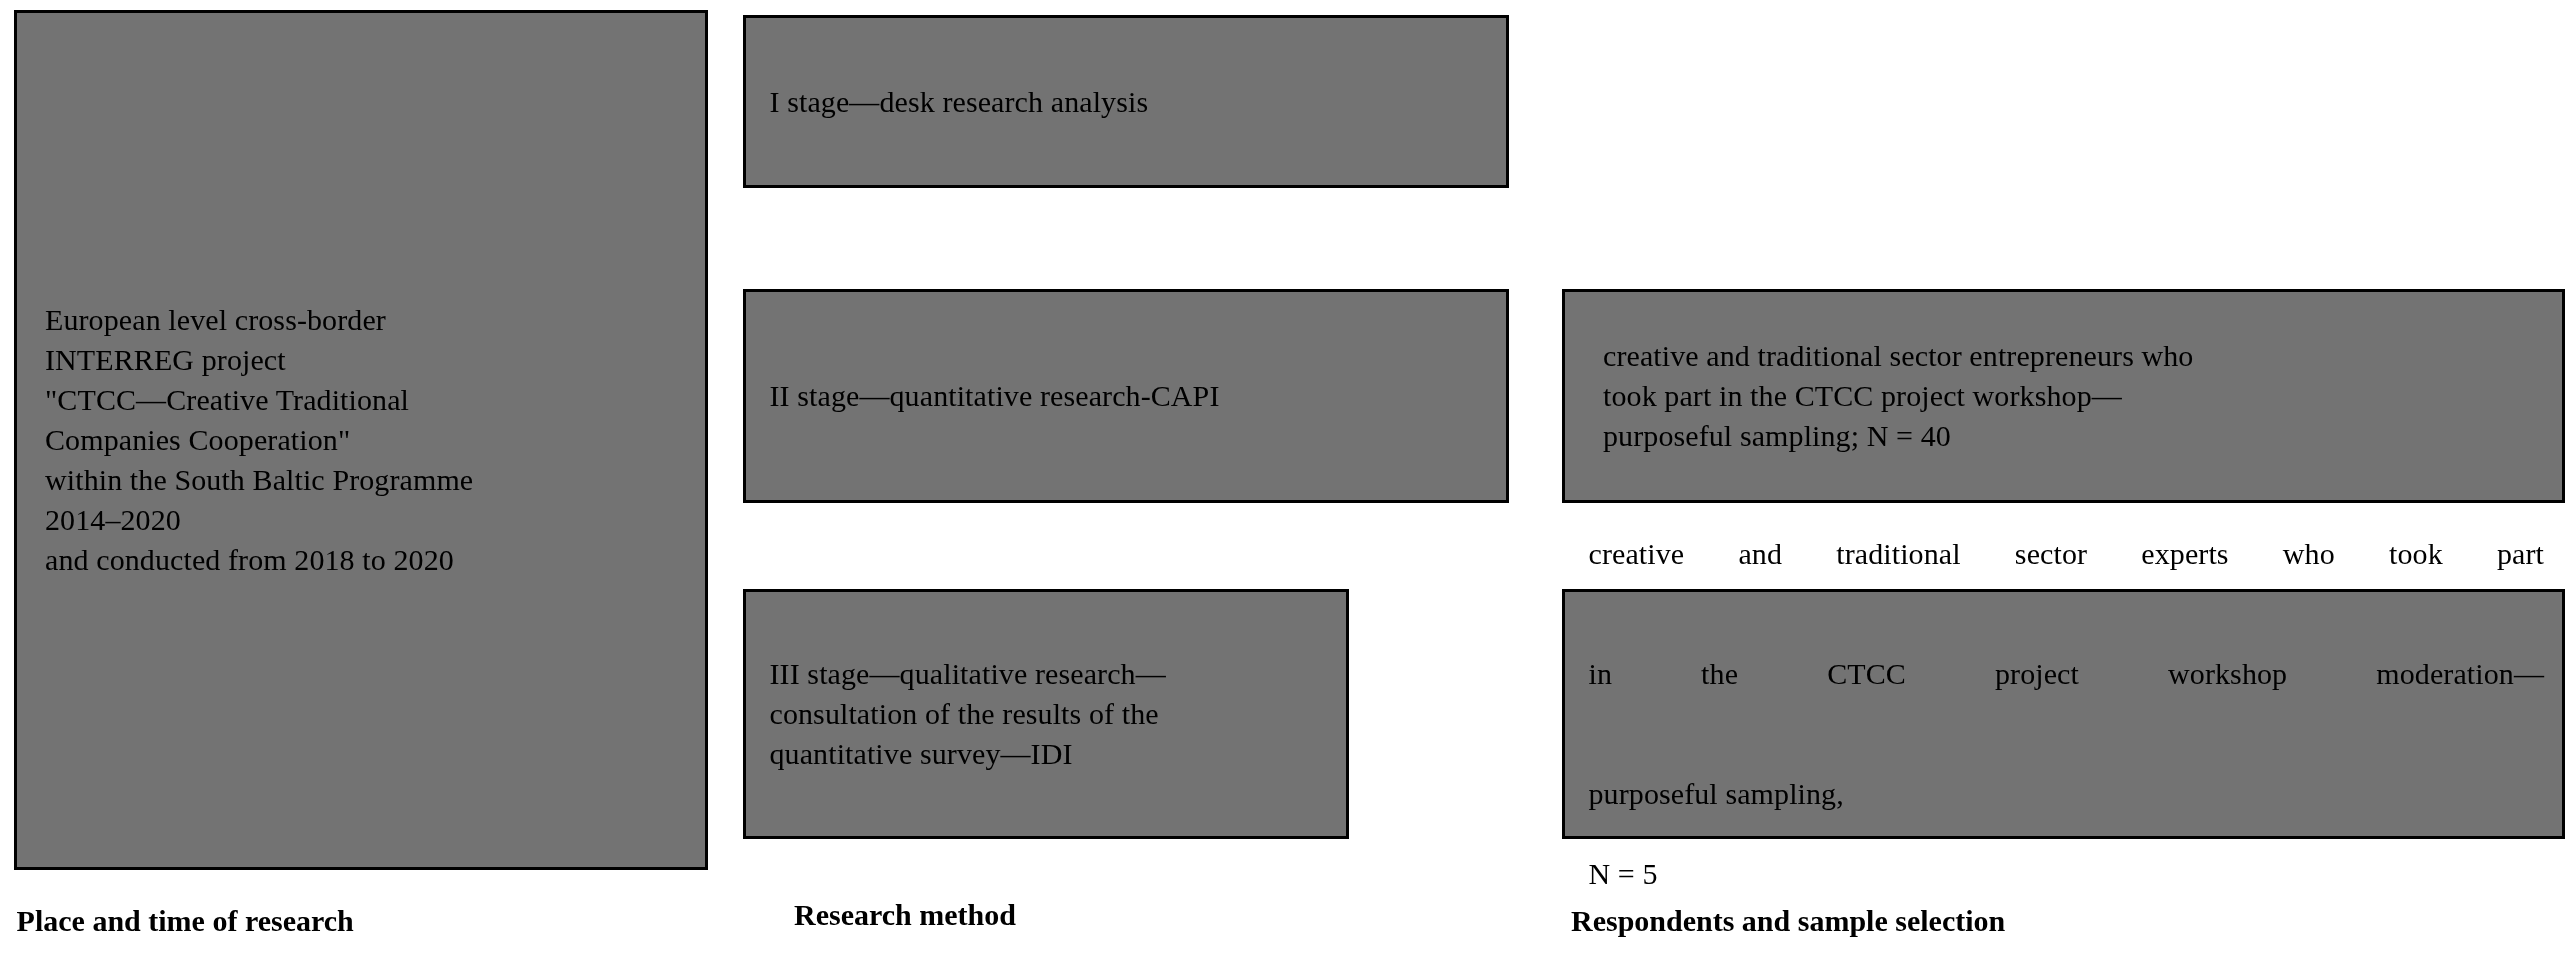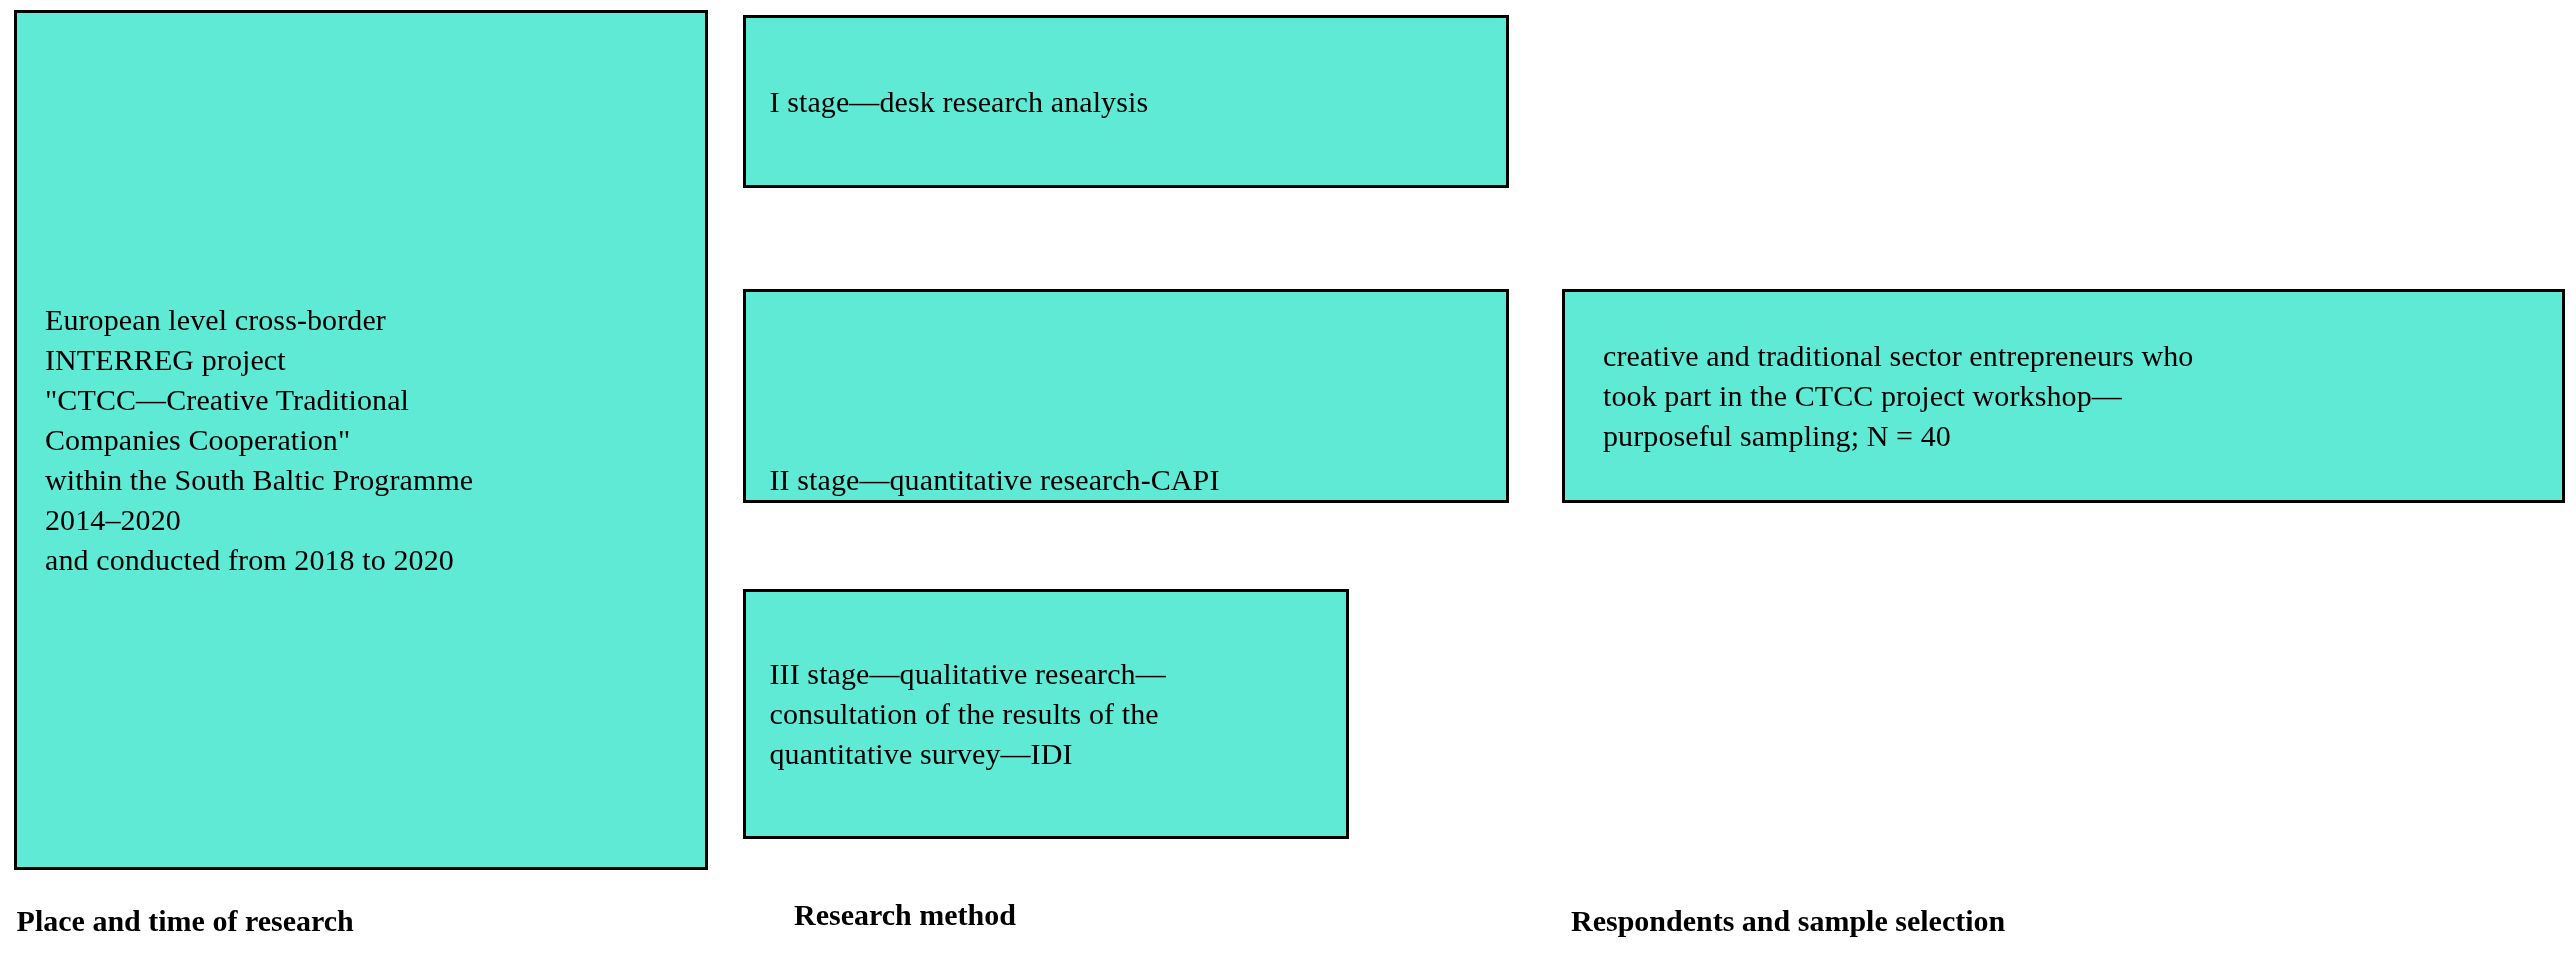--- a/index.html
+++ b/index.html
@@ -21,21 +21,21 @@
     left: 0;
     top: 0;
     width: 2576px;
     height: 955px;
   }
 
   .box {
     position: absolute;
     border: 3.5px solid #000000;
     box-sizing: border-box;
-    background: #5eead4;
+    background: #737373;
     display: flex;
     align-items: center;
   }
 
   .box-text {
     font-size: 30px;
     line-height: 40px;
     letter-spacing: 0.1px;
     white-space: pre-line;
     width: 100%;
@@ -57,21 +57,20 @@
     left: 743px;
     top: 15px;
     width: 766px;
     height: 173px;
   }
   #box-stage-2 {
     left: 743px;
     top: 289px;
     width: 766px;
     height: 214px;
-    align-items: flex-end;
   }
   #box-stage-3 {
     left: 743px;
     top: 589px;
     width: 606px;
     height: 250px;
   }
   #box-stage-1 .box-text,
   #box-stage-2 .box-text,
   #box-stage-3 .box-text {
@@ -164,20 +163,28 @@
 consultation of the results of the
 quantitative survey—IDI</div>
   </div>
 
   <div class="box" id="box-respondents-1">
     <div class="box-text">creative and traditional sector entrepreneurs who
 took part in the CTCC project workshop—
 purposeful sampling; N = 40</div>
   </div>
 
+  <div class="box" id="box-respondents-2">
+    <div class="box-text justified">
+      <span class="just-line stretch">creative and traditional sector experts who took part</span>
+      <span class="just-line stretch">in the CTCC project workshop moderation—</span>
+      <span class="just-line">purposeful sampling,</span>
+      <span class="just-line">N = 5</span>
+    </div>
+  </div>
 
   <div class="caption" id="caption-place">Place and time of research</div>
 
   <div class="caption" id="caption-method">Research method</div>
 
   <div class="caption" id="caption-respondents">Respondents and sample selection</div>
 
 </div>
 
 

